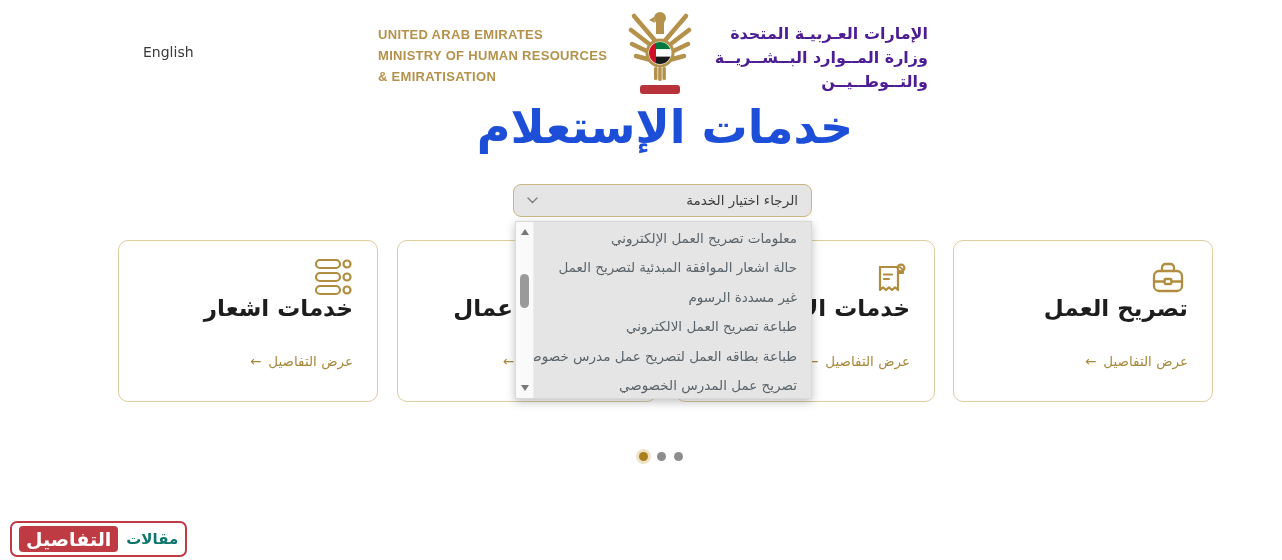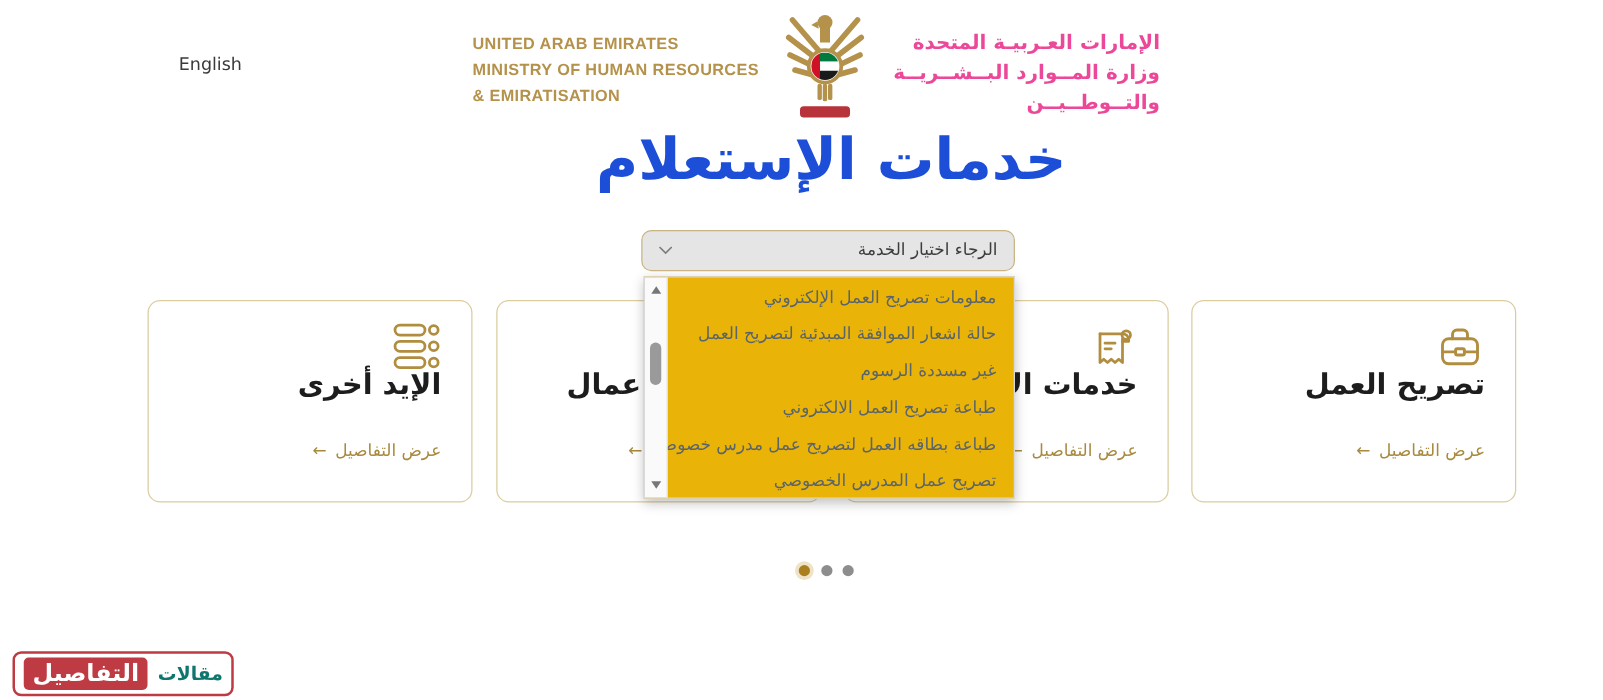--- a/index.html
+++ b/index.html
@@ -7,21 +7,21 @@
        font-family:"DejaVu Sans","Liberation Sans",sans-serif;}
 
   
   .lang-link{position:absolute;left:110px;top:44px;font-size:14px;color:#3a3a3a;
              text-decoration:none;cursor:pointer;margin-left:33px;}
   .logo-en{position:absolute;left:378px;top:24px;width:243px;
            color:#b5924b;font-weight:bold;font-size:13px;line-height:21px;letter-spacing:.3px;
            font-family:"Liberation Sans",sans-serif;}
   .emblem{position:absolute;left:628px;top:6px;}
   .logo-ar{position:absolute;left:700px;top:22px;width:228px;direction:rtl;text-align:right;
-           color:#ec4899;font-weight:bold;font-size:16px;line-height:24px;}
+           color:#4c1d95;font-weight:bold;font-size:16px;line-height:24px;}
 
   
   .page-title{position:absolute;left:48px;right:0;top:100px;margin:0;text-align:center;
               direction:rtl;font-size:46px;font-weight:bold;color:#1d4ed8;}
 
   
   .card{position:absolute;top:240px;width:258px;height:160px;background:#fff;
         border:1px solid #dccd9f;border-radius:10px;z-index:1;cursor:pointer;}
   .cicon{position:absolute;top:17px;right:24px;}
   .ctitle{position:absolute;top:54px;right:24px;direction:rtl;white-space:nowrap;
@@ -32,21 +32,21 @@
   .c3-link{right:142px;}
 
   
   .select{position:absolute;left:513px;top:184px;width:299px;height:33px;background:#e5e5e5;
           border:1px solid #c9b583;border-radius:8px;z-index:21;cursor:pointer;box-sizing:border-box;}
   .select .ph{position:absolute;right:13px;top:0;line-height:31px;font-size:13.5px;
               color:#3c3c3c;direction:rtl;}
   .select .chev{position:absolute;left:13px;top:12px;}
 
   
-  .panel{position:absolute;left:515px;top:221px;width:297px;height:178px;background:#eab308;
+  .panel{position:absolute;left:515px;top:221px;width:297px;height:178px;background:#e5e5e5;
          border:1px solid #d9d9d9;box-shadow:0 3px 9px rgba(0,0,0,.25);z-index:20;box-sizing:border-box;}
   .opt{height:29.4px;line-height:29.4px;direction:rtl;text-align:right;padding-right:14px;
        font-size:13.5px;color:#5a646b;cursor:pointer;white-space:nowrap;}
   .opts{padding-top:2px;}
   .sbar{position:absolute;left:0;top:0;bottom:0;width:17px;background:#fafafa;
         border-right:1px solid #ececec;cursor:pointer;}
   .tri-up,.tri-down{position:absolute;left:4.5px;width:0;height:0;
         border-left:4px solid transparent;border-right:4px solid transparent;}
   .tri-up{top:7px;border-bottom:6px solid #777;}
   .tri-down{bottom:7px;border-top:6px solid #777;}
@@ -154,21 +154,21 @@
 
 <div class="card" style="left:118px">
   <svg class="cicon" width="40" height="38" viewBox="0 0 40 38" fill="none" stroke="#b08d3f" stroke-width="2.2" stroke-linejoin="round">
     <rect x="3" y="2" width="24" height="8" rx="4"></rect>
       <circle cx="34" cy="6" r="3.5"></circle>
     <rect x="3" y="15" width="24" height="8" rx="4"></rect>
       <circle cx="34" cy="19" r="3.5"></circle>
     <rect x="3" y="28" width="24" height="8" rx="4"></rect>
       <circle cx="34" cy="32" r="3.5"></circle>
   </svg>
-  <div class="ctitle">الإيد أخرى</div>
+  <div class="ctitle">خدمات اشعار</div>
   <a class="clink">
     <span>عرض التفاصيل</span>
     <span>←</span>
   </a>
 </div>
 
 <div class="select">
   <span class="ph">الرجاء اختيار الخدمة</span>
   <svg class="chev" width="11" height="7" viewBox="0 0 11 7" fill="none" stroke="#7d7d7d" stroke-width="1.4" stroke-linecap="round">
     <path d="M1 1 l4.5 4.5 L10 1"></path>

